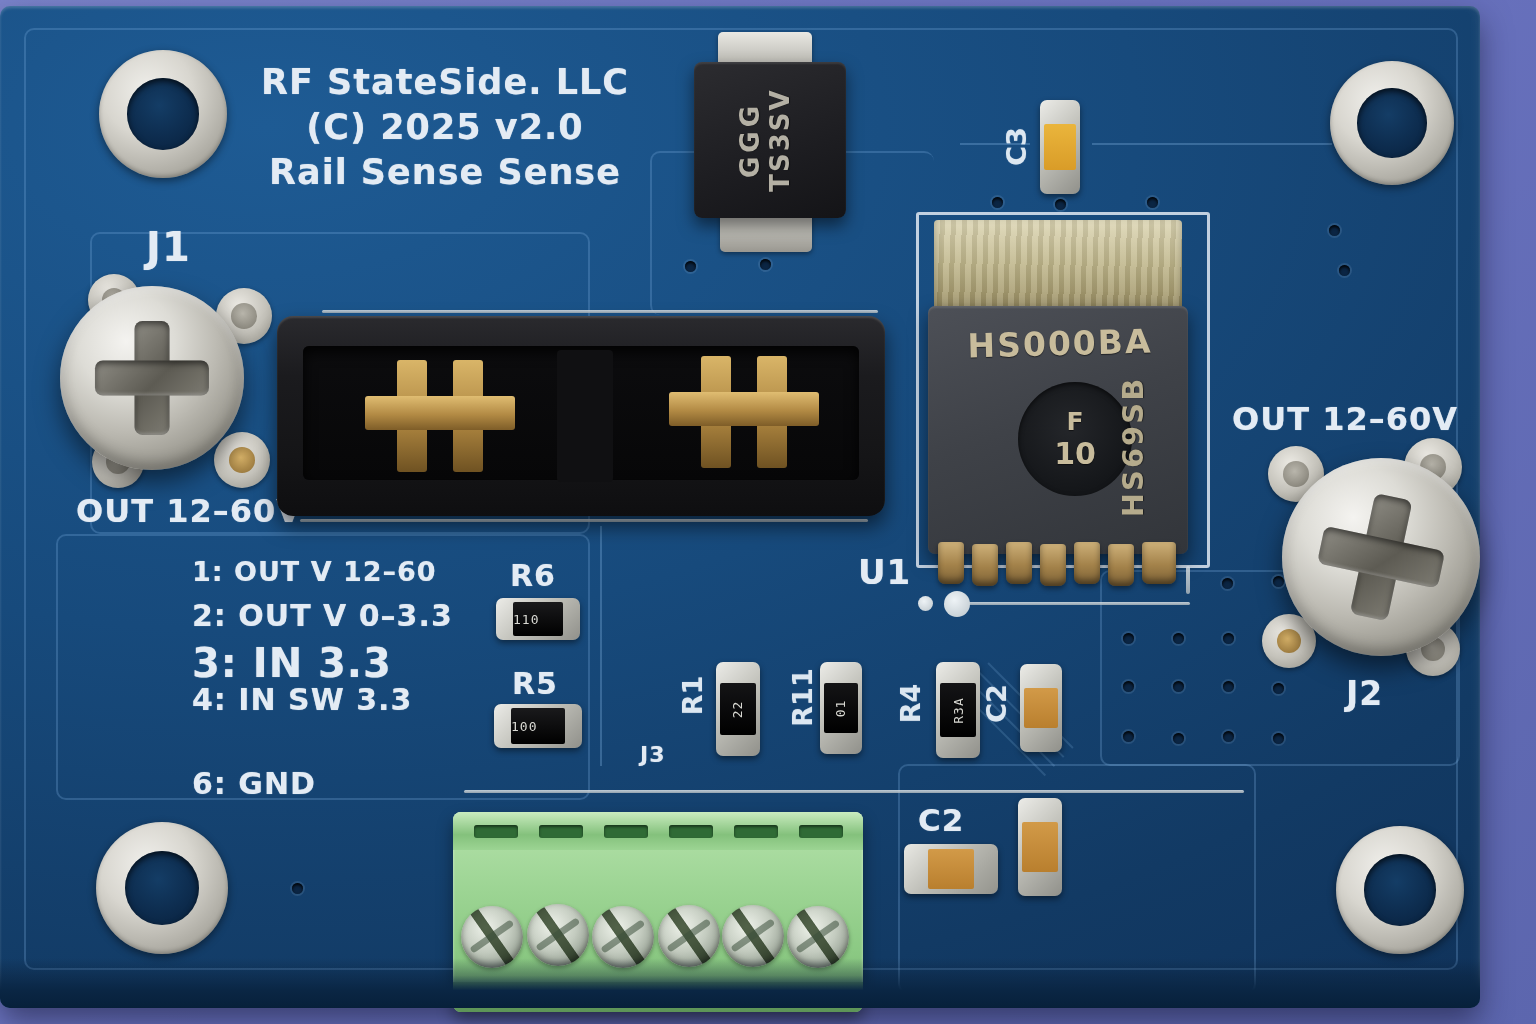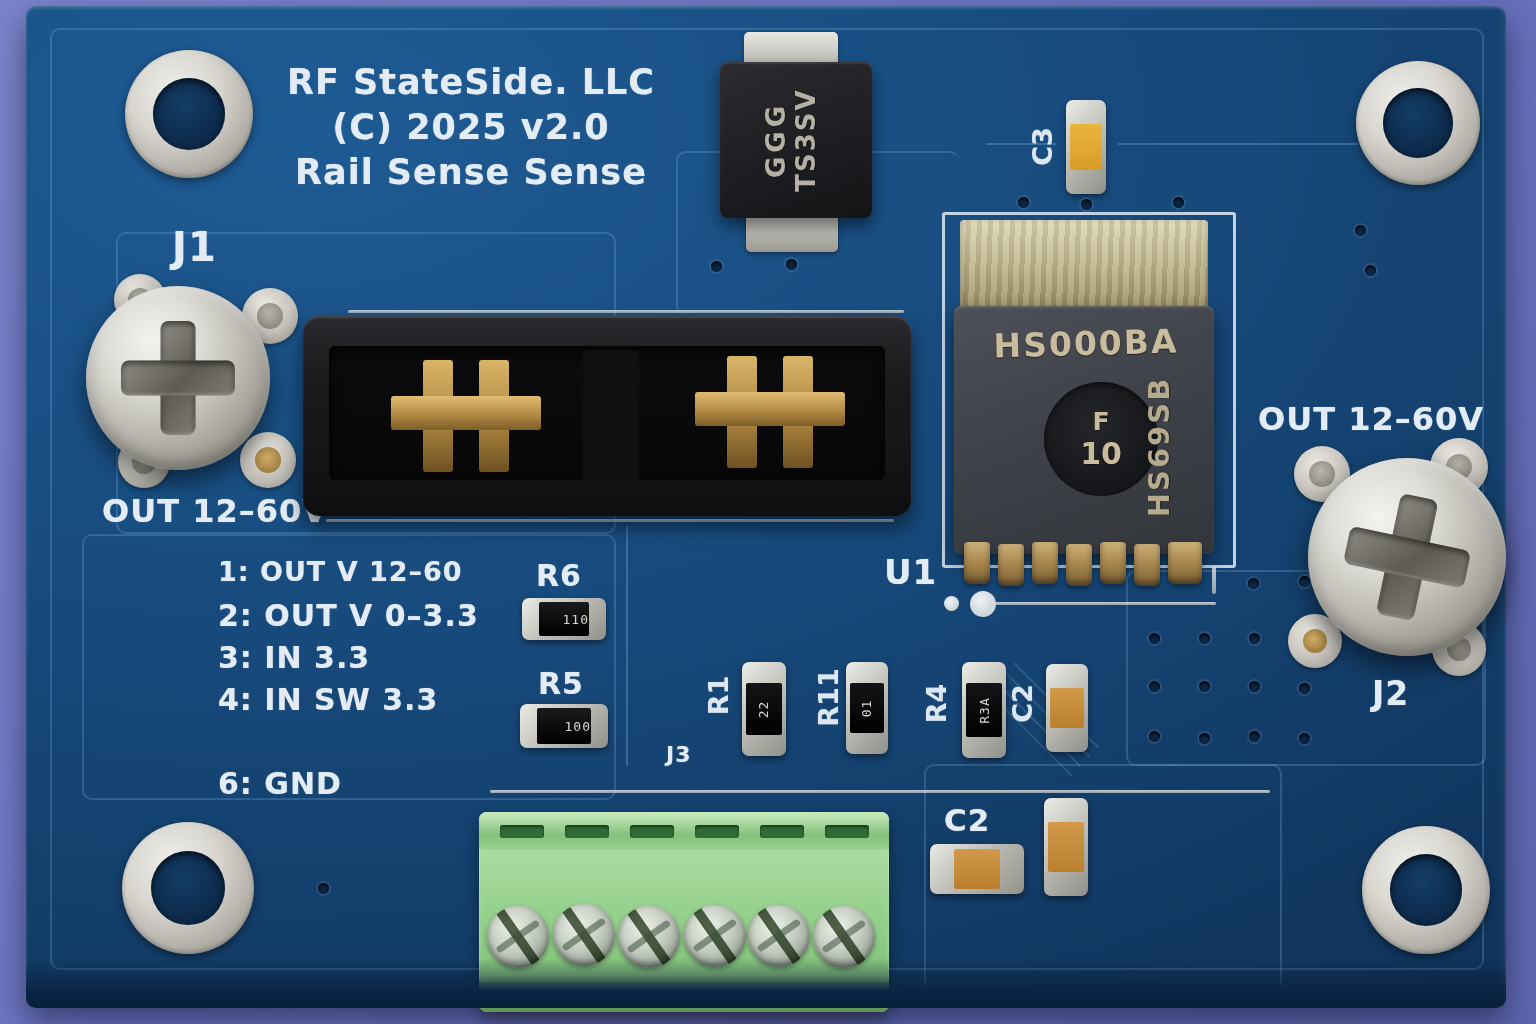--- a/index.html
+++ b/index.html
@@ -2,21 +2,21 @@
 <html><head>
 <meta charset="utf-8">
 <style>
   html,body{margin:0;padding:0;}
   body{
     width:1536px;height:1024px;overflow:hidden;position:relative;
     background:linear-gradient(135deg,#7b84cb 0%,#6a73c0 45%,#5c66ae 100%);
     font-family:"DejaVu Sans",sans-serif;
   }
   .board{
-    position:absolute;left:26px;top:6px;width:1480px;height:1002px;border-radius:10px;
+    position:absolute;left:0;top:6px;width:1480px;height:1002px;border-radius:10px;
     background:radial-gradient(140% 120% at 18% 12%, #1e5b94 0%, #174a7c 42%, #123a64 75%, #0f3057 100%);
     box-shadow:0 14px 30px rgba(20,22,50,.55), inset 0 2px 3px rgba(255,255,255,.18), inset -4px 0 10px rgba(255,255,255,.05);
   }
   .bevel{
     position:absolute;left:0;right:0;bottom:0;height:50px;border-radius:0 0 10px 10px;
     background:linear-gradient(180deg, rgba(8,26,48,0) 0%, rgba(8,26,48,.35) 35%, #0a2644 65%, #07203a 100%);
   }
   .etch{position:absolute;border:2px solid rgba(130,180,230,.26);border-radius:10px;}
   .etchline{position:absolute;background:rgba(140,190,235,.30);}
   .silver-line{position:absolute;background:linear-gradient(180deg,#dde4e8,#aab4ba);border-radius:2px;opacity:.85;}
@@ -41,21 +41,21 @@
         box-shadow:0 12px 24px rgba(0,0,0,.5), inset 0 -6px 14px rgba(0,0,0,.28), inset 0 4px 8px rgba(255,255,255,.5);}
   .cross{position:absolute;left:50%;top:50%;width:100%;height:100%;transform:translate(-50%,-50%);}
   .cross .v,.cross .h{position:absolute;background:linear-gradient(135deg,#8e8c84,#5d5b53 55%,#7d7b72);
         box-shadow:inset 0 3px 6px rgba(0,0,0,.55), inset 0 -2px 3px rgba(255,255,255,.25);border-radius:8px;}
   .cross .v{left:50%;top:50%;width:19%;height:62%;transform:translate(-50%,-50%);}
   .cross .h{left:50%;top:50%;width:62%;height:19%;transform:translate(-50%,-50%);}
   .chip-h,.chip-v{position:absolute;border-radius:7px;
         background:linear-gradient(135deg,#ecece8 0%,#c2c2bb 45%,#90908a 100%);
         box-shadow:0 3px 6px rgba(0,0,0,.45);}
   .chip-h .body{position:absolute;left:17px;right:17px;top:4px;bottom:4px;background:linear-gradient(180deg,#1a1a1c,#000);
-        border-radius:2px;display:flex;align-items:center;justify-content:flex-end;}
+        border-radius:2px;display:flex;align-items:center;justify-content:flex-start;}
   .chip-v .body{position:absolute;top:21px;bottom:21px;left:4px;right:4px;background:linear-gradient(180deg,#141416,#000);
         border-radius:2px;display:flex;align-items:center;justify-content:center;}
   .chip-v .tan,.cap-h .tan{position:absolute;top:24px;bottom:24px;left:4px;right:4px;background:linear-gradient(180deg,#d29a48,#b97f2e);border-radius:2px;}
   .cap-h{position:absolute;border-radius:7px;background:linear-gradient(135deg,#e9e9e4,#b9b9b2 50%,#93938c);box-shadow:0 3px 6px rgba(0,0,0,.45);}
   .cap-h .tan{top:5px;bottom:5px;left:24px;right:24px;}
   .chiptext{font-family:"DejaVu Sans Mono",monospace;font-size:13px;color:#d8d8d2;letter-spacing:1px;}
   .chip-v .chiptext{transform:rotate(-90deg);}
   .via{position:absolute;width:11px;height:11px;border-radius:50%;background:#0b2543;
        box-shadow:inset 0 2px 3px rgba(0,0,0,.9), 0 0 0 2px rgba(170,200,230,.14);}
   .dot-w{position:absolute;border-radius:50%;background:radial-gradient(circle at 40% 35%,#eef3f6,#bcc6cc);}
@@ -160,21 +160,21 @@
   <div class="screw" style="left:60px;top:280px;width:184px;height:184px;">
     <div class="cross">
         <div class="v"></div>
         <div class="h"></div>
       </div>
   </div>
   <div class="silk" style="left:76px;top:486px;font-size:32px;">OUT 12–60V</div>
 
   <div class="silk" style="left:192px;top:550px;font-size:27px;">1: OUT V 12–60</div>
   <div class="silk" style="left:192px;top:592px;font-size:30px;">2: OUT V 0–3.3</div>
-  <div class="silk" style="left:192px;top:634px;font-size:30px;text-align:center;">3: IN 3.3</div>
+  <div class="silk" style="left:192px;top:634px;font-size:40px;text-align:center;">3: IN 3.3</div>
   <div class="silk" style="left:192px;top:676px;font-size:30px;">4: IN SW 3.3</div>
   <div class="silk" style="left:192px;top:760px;font-size:30px;">6: GND</div>
 
   <div class="conn" style="left:277px;top:310px;width:608px;height:200px;">
     <div class="cavity"></div>
     <div style="position:absolute;left:280px;top:34px;width:56px;height:132px;background:#101012;border-radius:4px;"></div>
     <div class="contact" style="left:88px;top:44px;">
       <div class="bar-v" style="left:32px;"></div>
       <div class="bar-v" style="left:88px;"></div>
       <div class="bar-h"></div>

